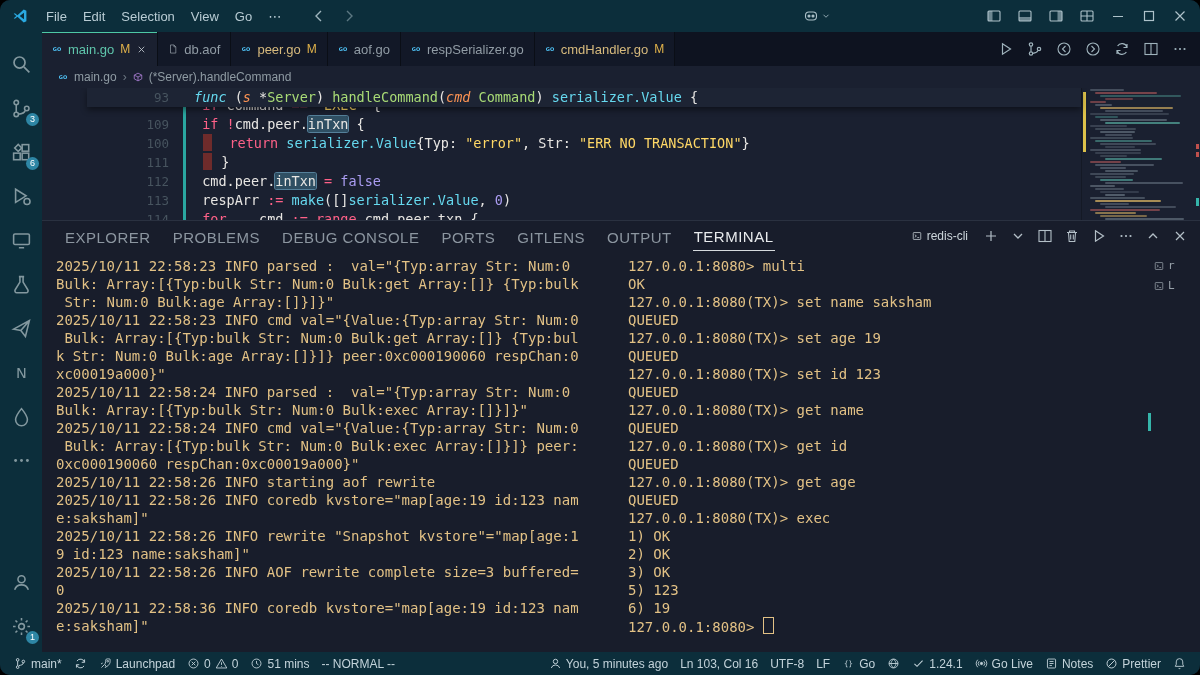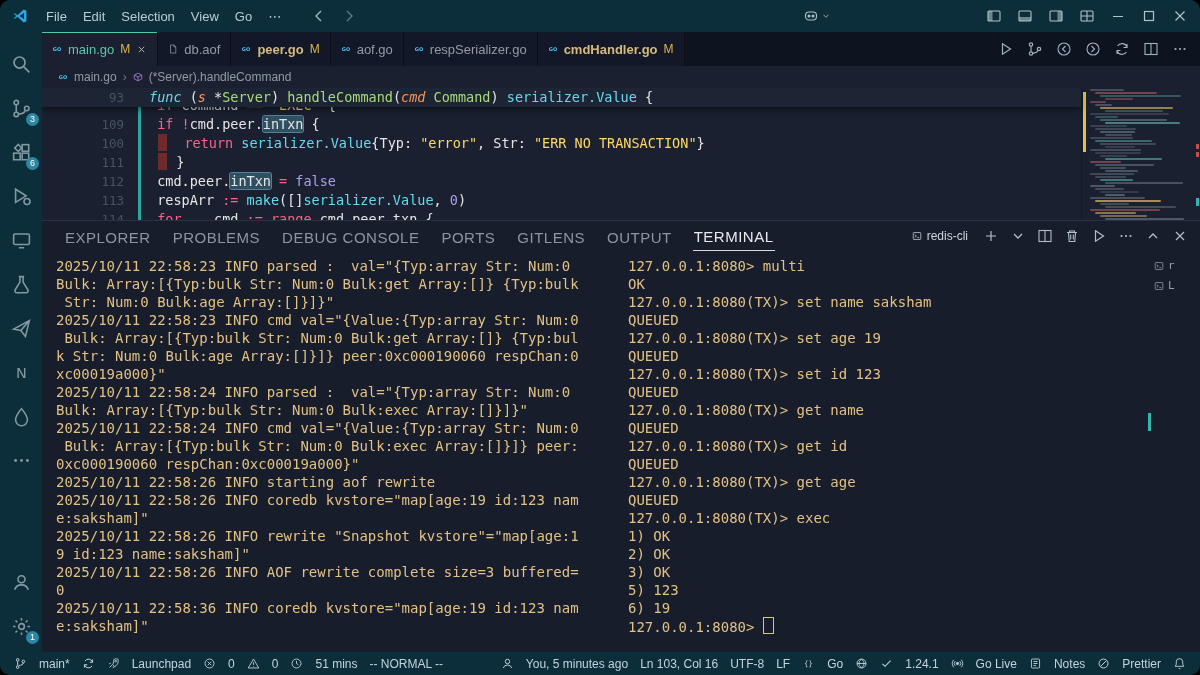--- a/index.html
+++ b/index.html
@@ -23,32 +23,32 @@
   .act-icon svg{width:21px;height:21px;}
   .act-badge{position:absolute;right:3px;bottom:4px;background:#2e86a5;color:#fff;font-size:9px;line-height:13px;border-radius:8px;padding:0 4px;min-width:5px;text-align:center;}
   .act-spacer{flex:1;}
   .workbench{flex:1;display:flex;flex-direction:column;min-width:0;background:#a16207;}
   
   .tabbar{height:34px;flex:0 0 34px;background:#0e1320;display:flex;align-items:stretch;}
   .tabs{display:flex;}
   .tab{display:flex;align-items:center;gap:6px;padding:0 10px;background:#121827;border-right:1px solid #0a0e16;font-size:13px;color:#919ca5;white-space:nowrap;}
   .tab.active{background:#1a2030;box-shadow:inset 0 1px 0 #4ec9a5;}
   .tab.active .tab-label{color:#5fc6ac;}
-  .tab-label.mod{color:#d7ba7d;font-weight:bold;}
+  .tab-label.mod{color:#d7ba7d;}
   .mbadge{color:#e2b34a;font-size:12px;}
   .tab-close{color:#c3cbd1;}
   .tab-close svg{width:11px;height:11px;}
   .editor-actions{margin-left:auto;display:flex;align-items:center;gap:13px;padding-right:12px;color:#9fb3bc;}
   
   .breadcrumb{height:22px;flex:0 0 22px;display:flex;align-items:center;gap:6px;padding-left:16px;font-size:12px;color:#8f9ba3;background:#1a2030;}
   .crumb-sep{color:#6b7680;}
   
   .editor{flex:0 0 132px;display:flex;position:relative;overflow:hidden;background:#1a2030;font-family:"DejaVu Sans Mono","Liberation Mono",monospace;font-size:13.5px;}
   .code-area{flex:1;min-width:0;}
-  .code-line{display:flex;height:19px;line-height:19px;position:relative;}
+  .code-line{display:flex;height:19px;line-height:19px;position:relative;margin-left:45px;}
   .lnum{flex:0 0 82px;text-align:right;padding-right:14px;color:#47545f;font-size:12.5px;}
   .chbar{flex:0 0 3px;background:transparent;}
   .chbar.on{background:#2aa7a0;}
   .ctext{padding-left:8px;white-space:pre;}
   .sticky{background:#1d2434;box-shadow:0 3px 6px rgba(0,0,0,.45);position:relative;z-index:2;}
   .sliver{height:8px;overflow:hidden;}
   .sliver .code-line{margin-top:-11px;}
   .clipped{height:10px;overflow:hidden;}
   .tk-pl{color:#e8e6e3;}
   .tk-kw{color:#ff6188;}
@@ -77,21 +77,21 @@
   .term-left{flex:0 0 560px;padding:6px 0 0 14px;line-height:18px;overflow:hidden;}
   .term-right{flex:1;min-width:0;padding:6px 0 0 12px;line-height:18px;overflow:hidden;position:relative;}
   .trow{height:18px;white-space:pre;overflow:hidden;}
   .cursor{display:inline-block;width:9px;height:15px;border:1px solid #e2c185;vertical-align:-2px;}
   .term-scroll{position:absolute;right:3px;top:162px;width:3px;height:18px;background:#35b5aa;}
   .term-tabslist{flex:0 0 46px;padding-top:8px;color:#98a2aa;font-size:11px;display:flex;flex-direction:column;gap:7px;}
   .term-tab-item{display:flex;align-items:center;gap:4px;}
   .term-tab-item svg{width:11px;height:11px;}
   
   .statusbar{height:23px;flex:0 0 23px;background:#0c2e3b;display:flex;align-items:center;color:#c3d3da;font-size:12px;padding:0 8px;}
-  .sb-item{display:flex;align-items:center;gap:12px;padding:0 6px;height:100%;white-space:nowrap;}
+  .sb-item{display:flex;align-items:center;gap:4px;padding:0 6px;height:100%;white-space:nowrap;}
   .sb-item .icon svg{width:13px;height:13px;}
   .sb-right{margin-left:auto;display:flex;align-items:center;height:100%;text-align:center;}
 </style>
 </head>
 <body>
 
 <div id="app">
 
   <div class="titlebar">
     <span class="logo icon">

